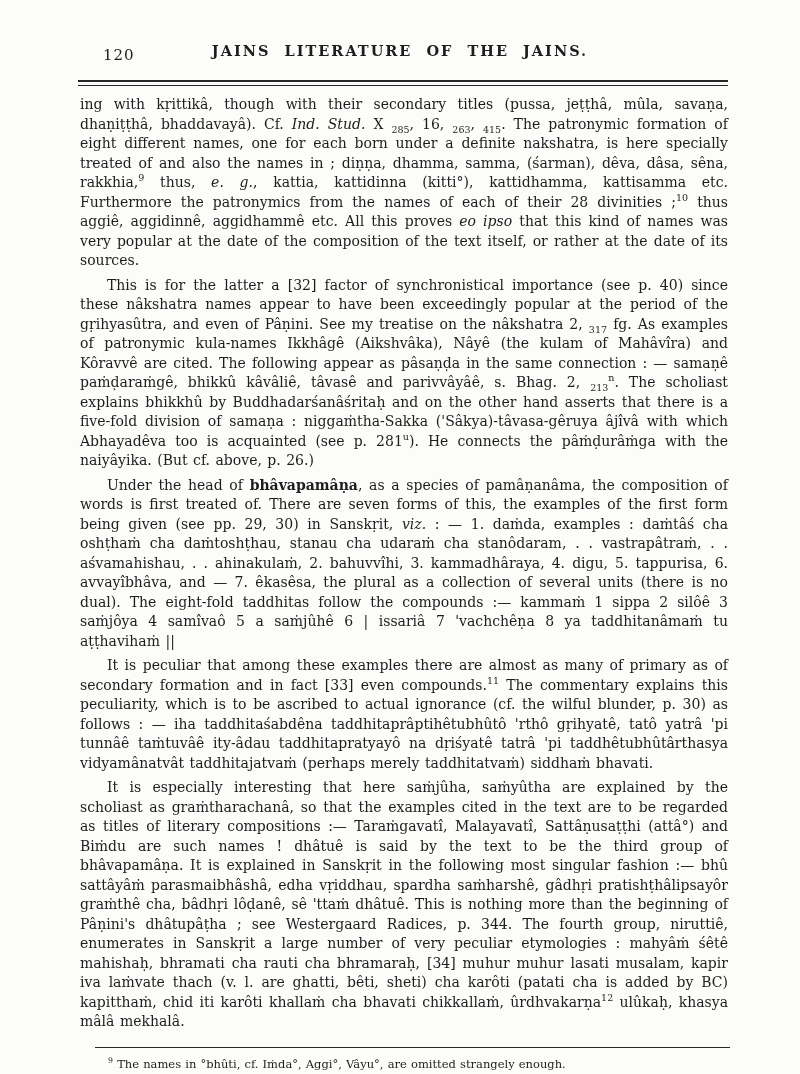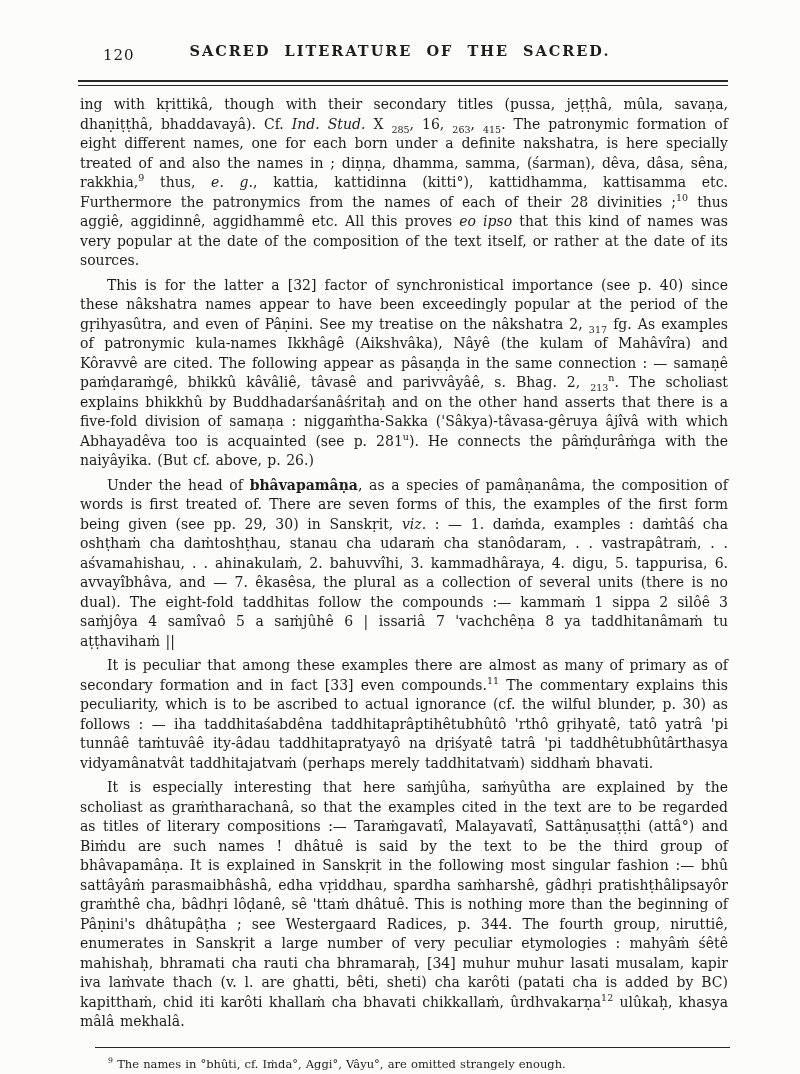--- a/index.html
+++ b/index.html
@@ -42,21 +42,21 @@
   }
   .footnotes p{margin:2px;text-indent:26px;}
   b{font-weight:bold;}
   i{font-style:italic;}
 </style>
 </head>
 <body>
 
 <div class="page-header">
   <span class="page-number">120</span>
-  <div class="page-title">SACRED LITERATURE OF THE SACRED.</div>
+  <div class="page-title">JAINS LITERATURE OF THE JAINS.</div>
 </div>
 
 <div class="double-rule"></div>
 
 <div class="main-text">
     <p class="noindent"><span>ing with kṛittikâ, though with their secondary titles (pussa, jeṭṭhâ, mûla, savaṇa, dhaṇiṭṭhâ, bhaddavayâ).  Cf. </span><i>Ind. Stud.</i><span> X </span><sub>285</sub><span>, 16, </span><sub>263</sub><span>, </span><sub>415</sub><span>.  The patronymic formation of eight different names, one for each born under a definite nakshatra, is here specially treated of and also the names in ; diṇṇa, dhamma, samma, (śarman), dêva, dâsa, sêna, rakkhia,</span><sup>9</sup><span> thus, </span><i>e. g.</i><span>, kattia, kattidinna (kitti°), kattidhamma, kattisamma etc.  Furthermore the patronymics from the names of each of their 28 divinities ;</span><sup>10</sup><span> thus aggiê, aggidinnê, aggidhammê etc.  All this proves </span><i>eo ipso</i><span> that this kind of names was very popular at the date of the composition of the text itself, or rather at the date of its sources.</span></p>
     <p><span>This is for the latter a [32] factor of synchronistical importance (see p. 40) since these nâkshatra names appear to have been exceedingly popular at the period of the gṛihyasûtra, and even of Pâṇini.  See my treatise on the nâkshatra 2, </span><sub>317</sub><span> fg.  As examples of patronymic kula-names Ikkhâgê (Aikshvâka), Nâyê (the kulam of Mahâvîra) and Kôravvê are cited.  The following appear as pâsaṇḍa in the same connection : — samaṇê paṁḍaraṁgê, bhikkû kâvâliê, tâvasê and parivvâyâê, s. Bhag. 2, </span><sub>213</sub><sup>n</sup><span>.  The scholiast explains bhikkhû by Buddhadarśanâśritaḥ and on the other hand asserts that there is a five-fold division of samaṇa : niggaṁtha-Sakka ('Sâkya)-tâvasa-gêruya âjîvâ with which Abhayadêva too is acquainted (see p. 281</span><sup>u</sup><span>).  He connects the pâṁḍurâṁga with the naiyâyika.  (But cf. above, p. 26.)</span></p>
     <p><span>Under the head of </span><b>bhâvapamâṇa</b><span>, as a species of pamâṇanâma, the composition of words is first treated of.  There are seven forms of this, the examples of the first form being given (see pp. 29, 30) in Sanskṛit, </span><i>viz.</i><span> : — 1. daṁda, examples : daṁtâś cha oshṭhaṁ cha daṁtoshṭhau, stanau cha udaraṁ cha stanôdaram, . . vastrapâtraṁ, . . aśvamahishau, . . ahinakulaṁ, 2. bahuvvîhi, 3. kammadhâraya, 4. digu, 5. tappurisa, 6. avvayîbhâva, and — 7. êkasêsa, the plural as a collection of several units (there is no dual).  The eight-fold taddhitas follow the compounds :— kammaṁ 1 sippa 2 silôê 3 saṁjôya 4 samîvaô 5 a saṁjûhê 6 | issariâ 7 'vachchêṇa 8 ya taddhitanâmaṁ tu aṭṭhavihaṁ ||</span></p>
     <p><span>It is peculiar that among these examples there are almost as many of primary as of secondary formation and in fact [33] even compounds.</span><sup>11</sup><span>  The commentary explains this peculiarity, which is to be ascribed to actual ignorance (cf. the wilful blunder, p. 30) as follows : — iha taddhitaśabdêna taddhitaprâptihêtubhûtô 'rthô gṛihyatê, tatô yatrâ 'pi tunnâê taṁtuvâê ity-âdau taddhitapratyayô na dṛiśyatê tatrâ 'pi taddhêtubhûtârthasya vidyamânatvât taddhitajatvaṁ (perhaps merely taddhitatvaṁ) siddhaṁ bhavati.</span></p>
     <p><span>It is especially interesting that here saṁjûha, saṁyûtha are explained by the scholiast as graṁtharachanâ, so that the examples cited in the text are to be regarded as titles of literary compositions :— Taraṁgavatî, Malayavatî, Sattâṇusaṭṭhi (attâ°) and Biṁdu are such names ! dhâtuê is said by the text to be the third group of bhâvapamâṇa.  It is explained in Sanskṛit in the following most singular fashion :— bhû sattâyâṁ parasmaibhâshâ, edha vṛiddhau, spardha saṁharshê, gâdhṛi pratishṭhâlipsayôr graṁthê cha, bâdhṛi lôḍanê, sê 'ttaṁ dhâtuê.  This is nothing more than the beginning of Pâṇini's dhâtupâṭha ; see Westergaard Radices, p. 344.  The fourth group, niruttiê, enumerates in Sanskṛit a large number of very peculiar etymologies : mahyâṁ śêtê mahishaḥ, bhramati cha rauti cha bhramaraḥ, [34] muhur muhur lasati musalam, kapir iva laṁvate thach (v. l. are ghatti, bêti, sheti) cha karôti (patati cha is added by BC) kapitthaṁ, chid iti karôti khallaṁ cha bhavati chikkallaṁ, ûrdhvakarṇa</span><sup>12</sup><span> ulûkaḥ, khasya mâlâ mekhalâ.</span></p>

